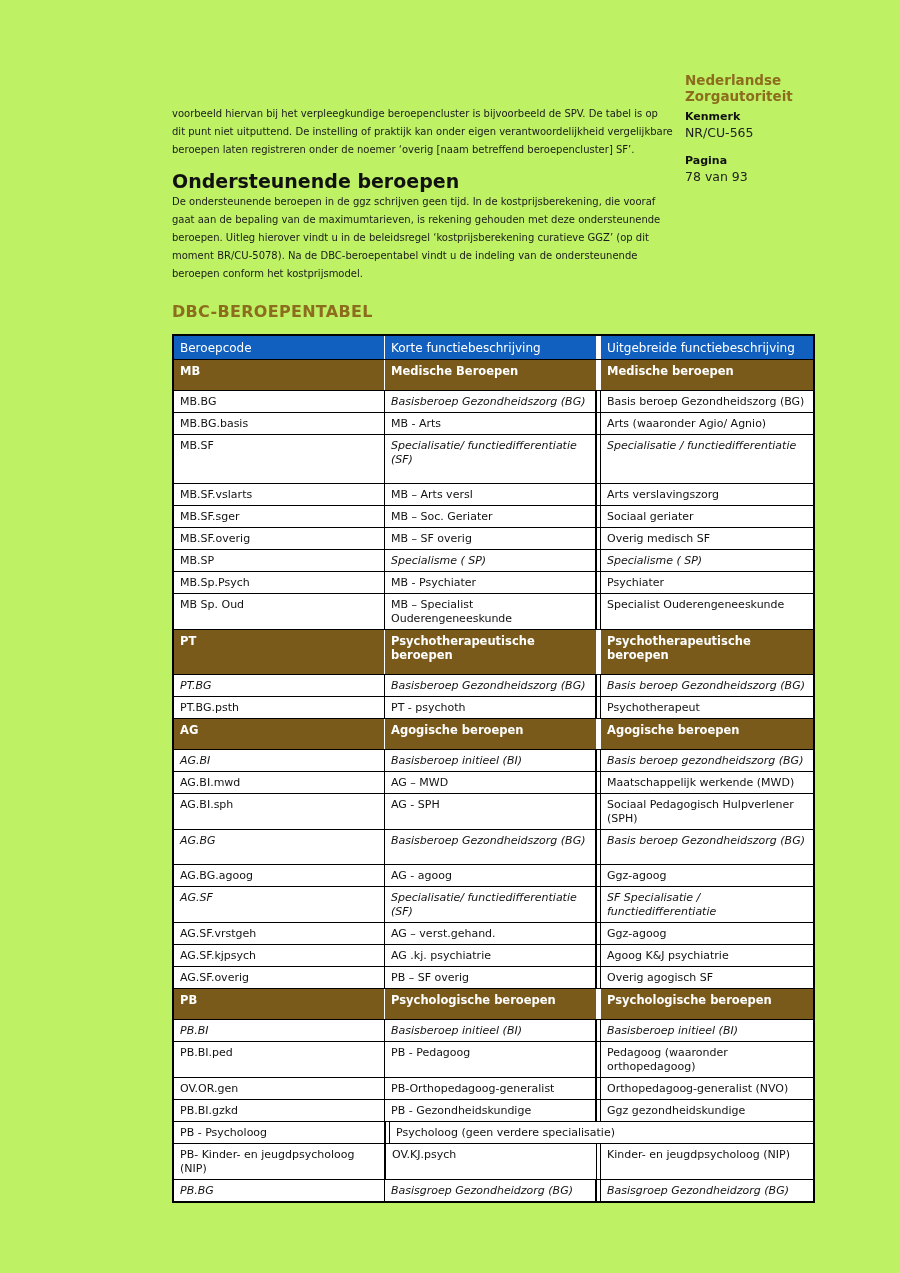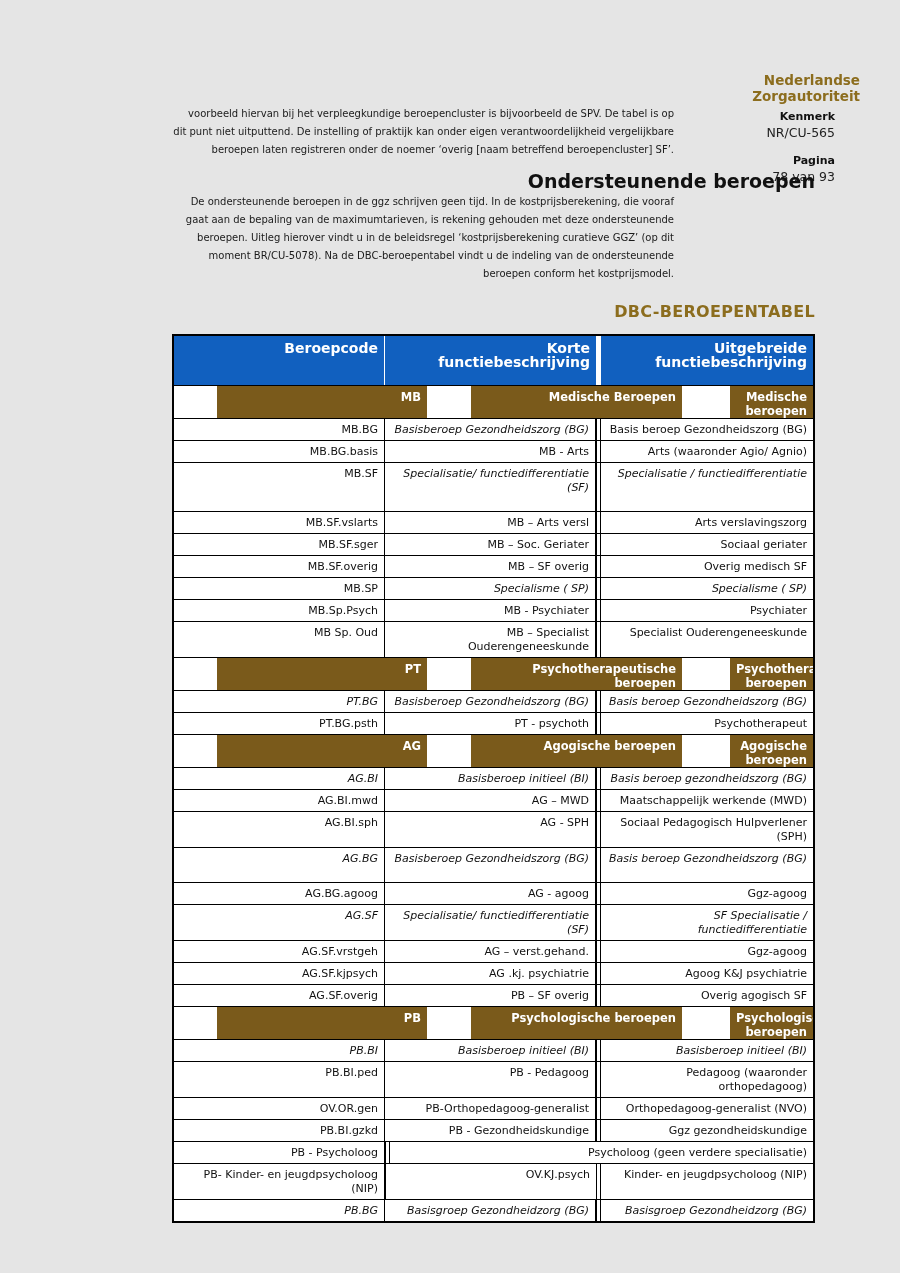--- a/index.html
+++ b/index.html
@@ -5,23 +5,22 @@
   * { margin: 0; padding: 0; box-sizing: border-box; }
   html, body { background: #ffffff; }
   body {
     font-family: "DejaVu Sans", "Liberation Sans", sans-serif;
     color: #111;
   }
   .page {
     position: relative;
     width: 900px;
     height: 1273px;
-    background: #e5e5e5;
+    background: #bef264;
     overflow: hidden;
-    text-align: right;
   }
   
   .logo {
     position: absolute;
     left: 685px;
     top: 72px;
     width: 175px;
     font-size: 13.5px;
     font-weight: bold;
     color: #8c6d1e;
@@ -93,36 +92,35 @@
   }
   .c1 { width: 211px; border-right: 1px solid #000; }
   .c2 { width: 212px; border-right: 2px solid #000000; }
   .gap { width: 3px; background: #fff; flex: 0 0 3px; }
   .c3 { width: 214px; border-left: 1px solid #000; flex: 1; }
   .cell.italic { font-style: italic; }
   
   .trow.thead .cell {
     background: #1160bf;
     color: #fff;
-    font-weight: bold;
-    font-size: 14px;
+    font-weight: normal;
+    font-size: 12px;
     padding-top: 5px;
-    padding-bottom: 16px;
+    padding-bottom: 4px;
   }
   .trow.thead .c1, .trow.thead .c2 { border-right: 1px solid #fff; }
   .trow.thead .c3 { border-left: 1px solid #fff; }
   
   .trow.section .cell {
     background: #7a5a1b;
     color: #fff;
     font-weight: bold;
     font-size: 11.5px;
     padding-top: 4px;
-    padding-bottom: 0;
-    margin-left: 43px;
+    padding-bottom: 12px;
   }
   .trow.section .c1, .trow.section .c2 { border-right: 1px solid #fff; }
   .trow.section .c3 { border-left: 1px solid #fff; }
   
   .trow.tall .cell { padding-bottom: 16px; }
 </style>
 </head>
 <body>
 
 <div class="page">

